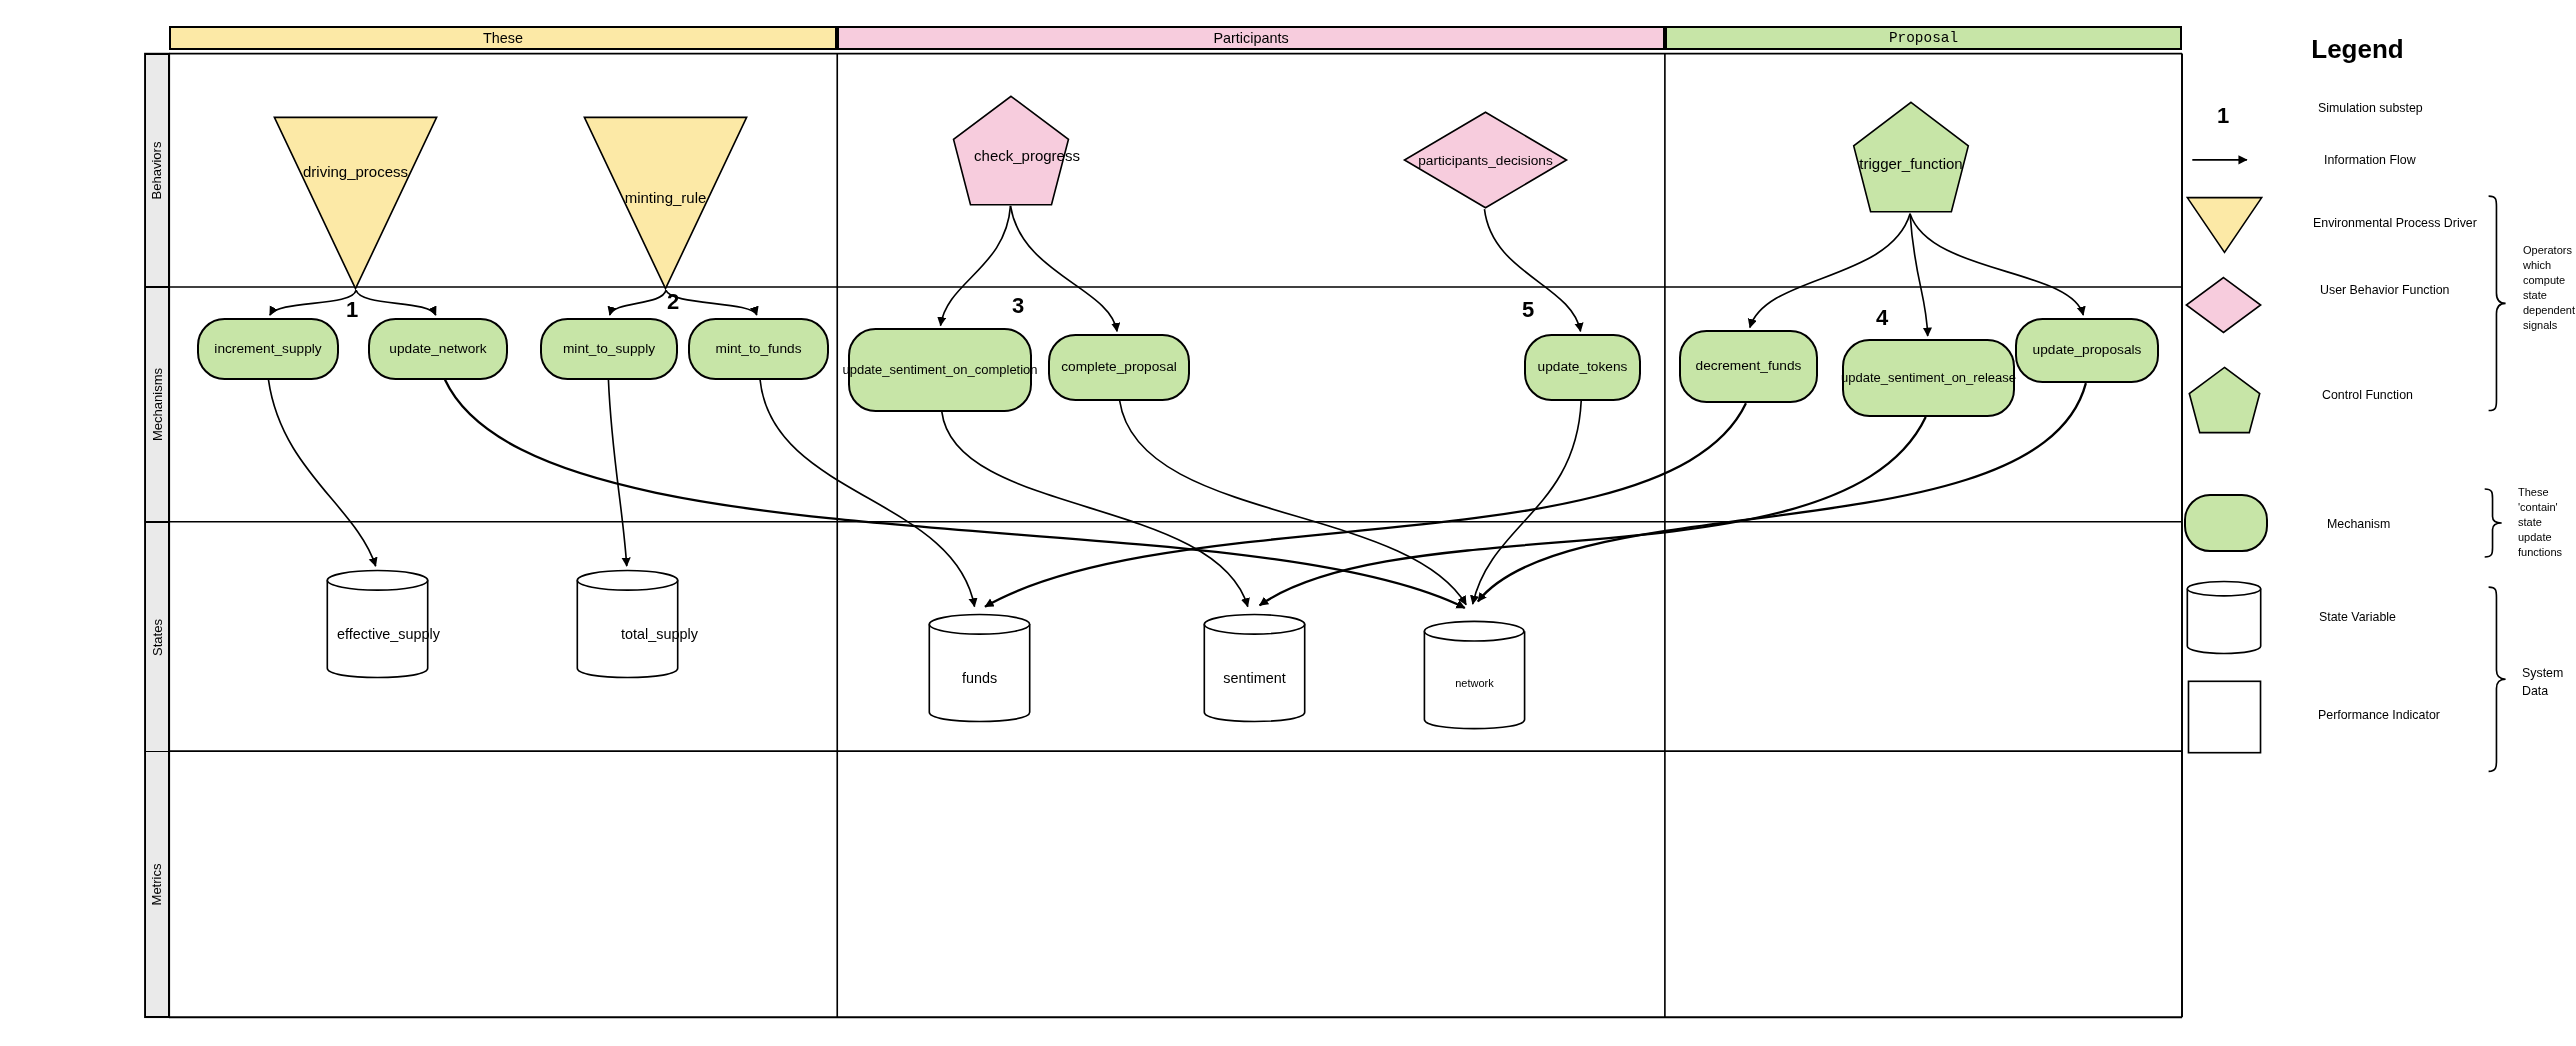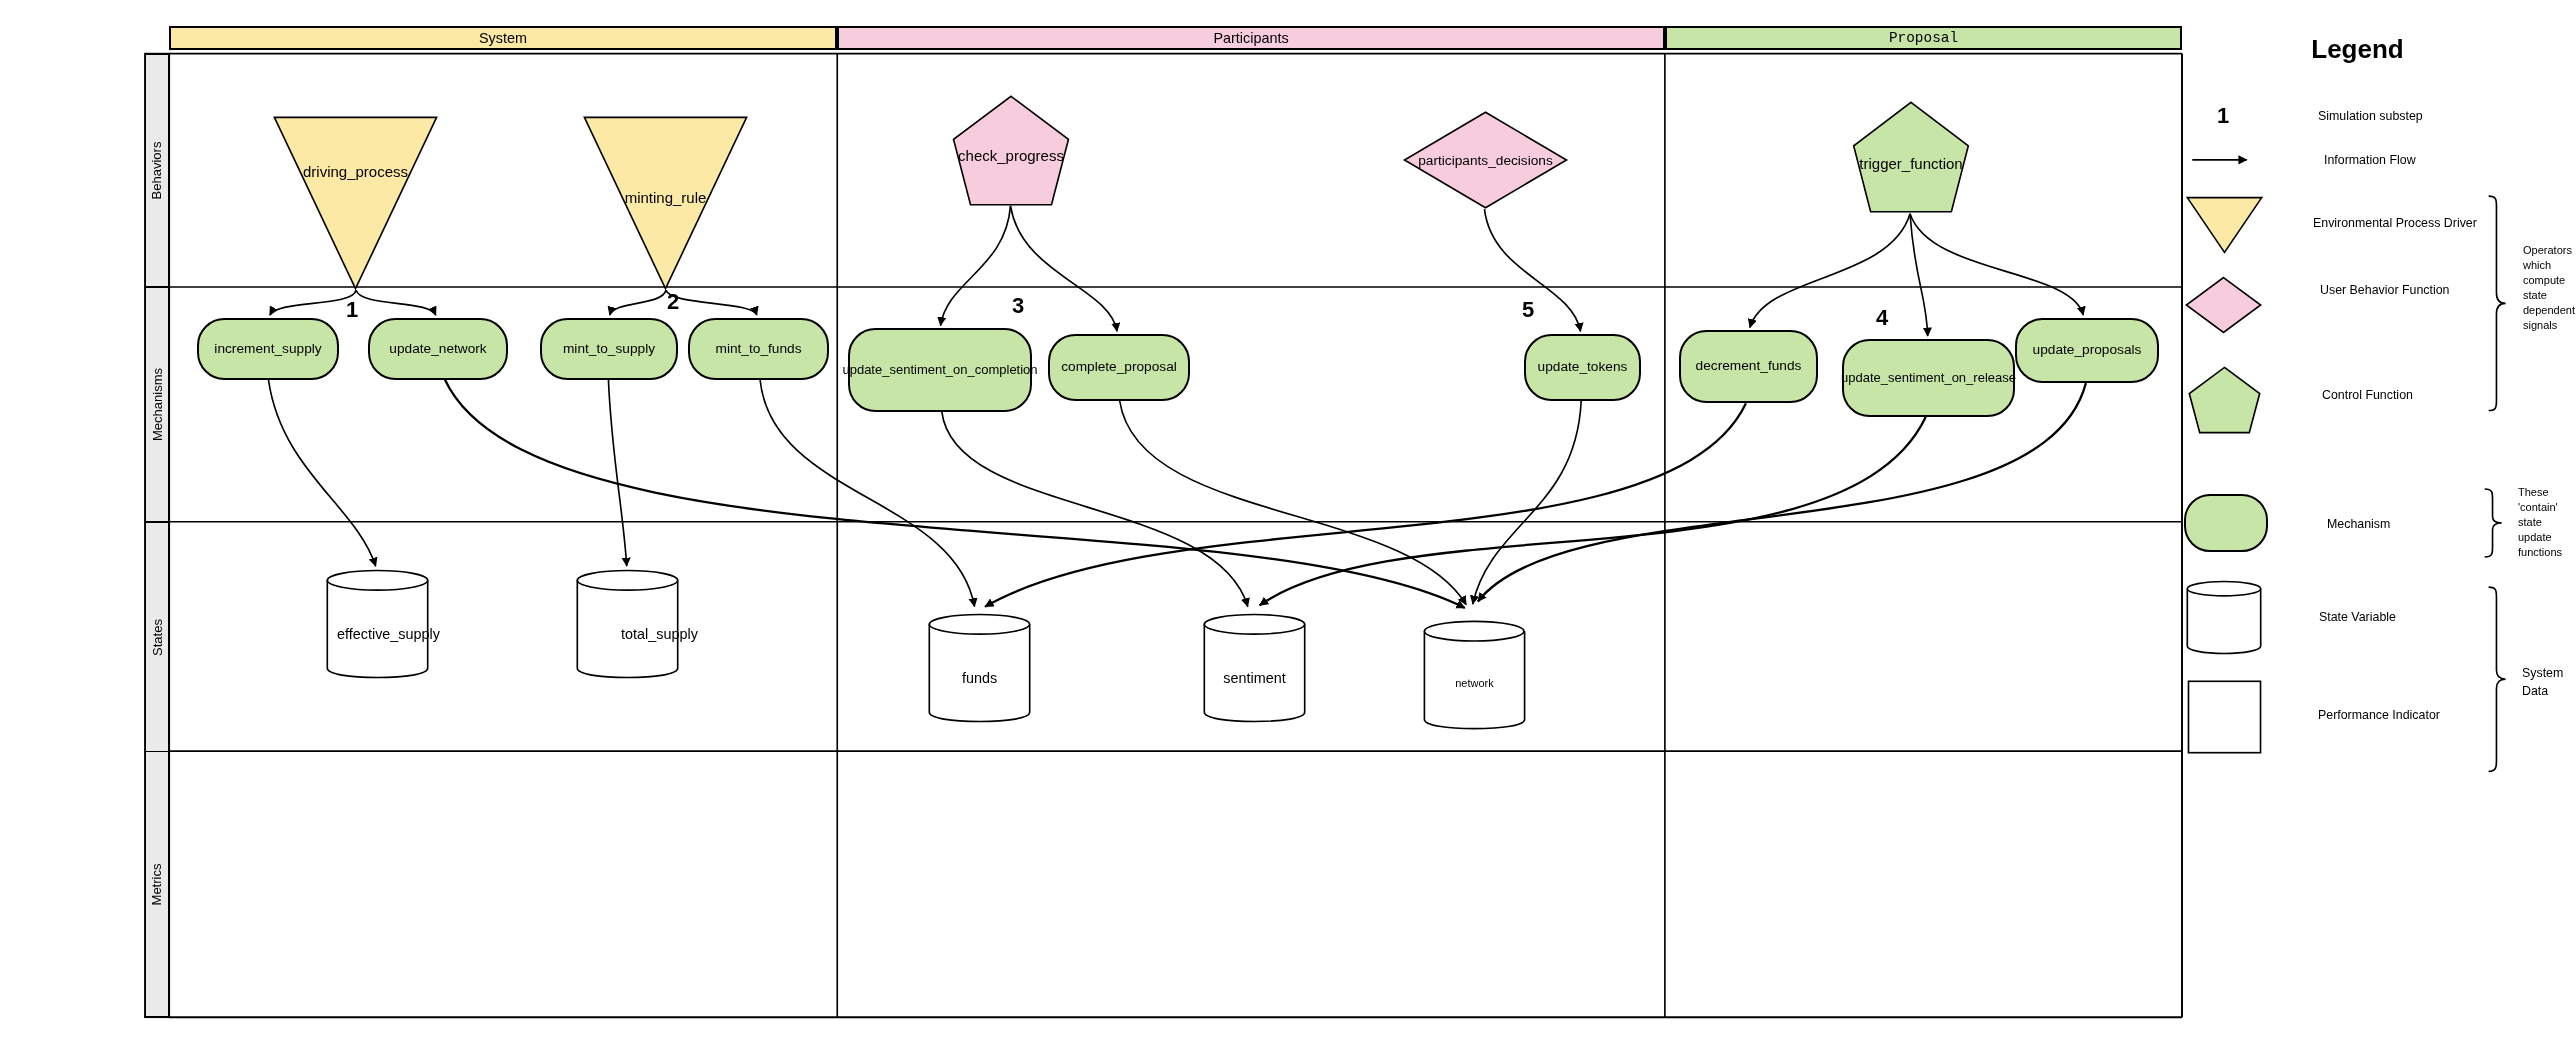--- a/index.html
+++ b/index.html
@@ -45,21 +45,21 @@
 
   <line x1="221" y1="439" x2="3337" y2="439" stroke="#000" stroke-width="2.5"></line>
   <line x1="221" y1="798" x2="3337" y2="798" stroke="#000" stroke-width="2.5"></line>
   <line x1="221" y1="1149" x2="3337" y2="1149" stroke="#000" stroke-width="2.5"></line>
 
   <line x1="1280" y1="82" x2="1280" y2="1556" stroke="#000" stroke-width="2.5"></line>
   <line x1="2546" y1="82" x2="2546" y2="1556" stroke="#000" stroke-width="2.5"></line>
 </svg>
 
 <div class="hband" style="left:169px;width:668px;background:#fce9a6;">
-  <span>System</span>
+  <span>These</span>
 </div>
 <div class="hband" style="left:837px;width:828px;background:#f7ccdd;">
   <span>Participants</span>
 </div>
 <div class="hband" style="left:1665px;width:517px;background:#c7e5a7;font-family:Liberation Mono, monospace;">
   <span>Proposal</span>
 </div>
 
 <div class="rowlab" style="top:54px;height:233px;">
   <span>Behaviors</span>
@@ -113,21 +113,21 @@
 <div class="node" style="left:583px;top:116px;width:165px;height:174px;">
   <svg width="165" height="174" viewBox="0 0 252 266">
     <polygon points="2,2 250,2 126,264" fill="#fce9a6" stroke="#000" stroke-width="2.5"></polygon>
     </svg>
   <div class="lbl" style="top:73px;">minting_rule</div>
 </div>
 <div class="node" style="left:952px;top:95px;width:118px;height:111px;">
   <svg width="118" height="111" viewBox="0 0 180 170">
     <polygon points="90,2 178,68 152,168 28,168 2,68" fill="#f7ccdd" stroke="#000" stroke-width="2.5"></polygon>
     </svg>
-  <div class="lbl" style="top:52px;">check_progress</div>
+  <div class="lbl" style="top:52px;margin-left:16px;">check_progress</div>
 </div>
 <div class="node" style="left:1403px;top:111px;width:165px;height:98px;">
   <svg width="165" height="98" viewBox="0 0 252 150">
     <polygon points="126,2 250,75 126,148 2,75" fill="#f7ccdd" stroke="#000" stroke-width="2.5"></polygon>
     </svg>
   <div class="lbl" style="top:42px;font-size:13.7px;">participants_decisions</div>
 </div>
 <div class="node" style="left:1852px;top:101px;width:118px;height:112px;">
   <svg width="118" height="112" viewBox="0 0 180 172">
     <polygon points="90,2 178,69 152,170 28,170 2,69" fill="#c7e5a7" stroke="#000" stroke-width="2.5"></polygon>
@@ -184,21 +184,21 @@
   <svg width="103" height="110" viewBox="0 0 157 168">
     <path d="M2,17 L2,152 C2,161 36,166 78,166 C121,166 155,161 155,152 L155,17" fill="#fff" stroke="#000" stroke-width="2.5"></path>
     <ellipse cx="78" cy="17" rx="76" ry="15" fill="#fff" stroke="#000" stroke-width="2.5"></ellipse>
     </svg>
   <div class="lbl" style="font-size:11px;">network</div>
 </div>
 
 <div class="leg-title">Legend</div>
 
 <div class="leg-sub" style="left:2217px;top:103px;">1</div>
-<div class="leg-item-label" style="left:2318px;top:109px;">Simulation substep</div>
+<div class="leg-item-label" style="left:2318px;top:101px;">Simulation substep</div>
 
 <svg class="leg-icon" style="left:2191px;top:152px;" width="65" height="15.7" viewBox="0 0 100 24">
   <line x1="2" y1="12" x2="86" y2="12" stroke="#000" stroke-width="2.5" marker-end="url(#ah)"></line>
   </svg>
 <div class="leg-item-label" style="left:2324px;top:153px;">Information Flow</div>
 
 <svg class="leg-icon" style="left:2186px;top:196px;" width="77" height="58" viewBox="0 0 118 88">
   <polygon points="2,2 116,2 59,86" fill="#fce9a6" stroke="#000" stroke-width="2.5"></polygon>
   </svg>
 <div class="leg-item-label" style="left:2313px;top:216px;">Environmental Process Driver</div>

